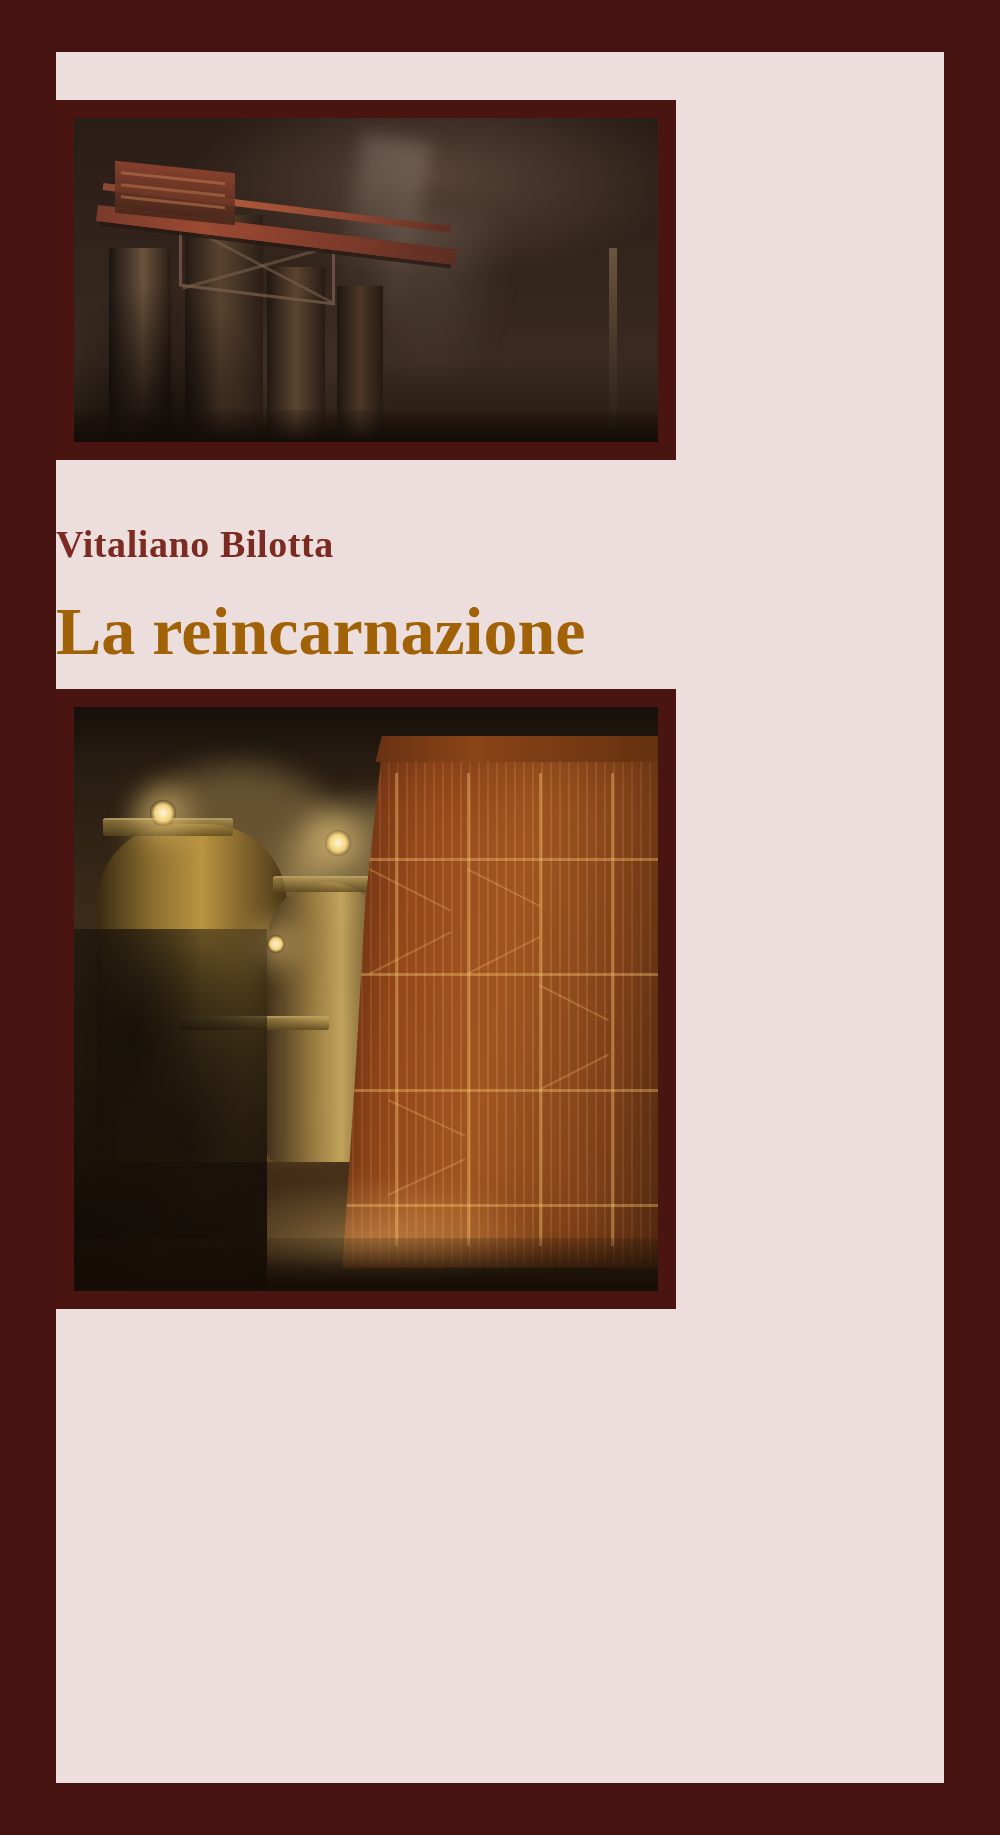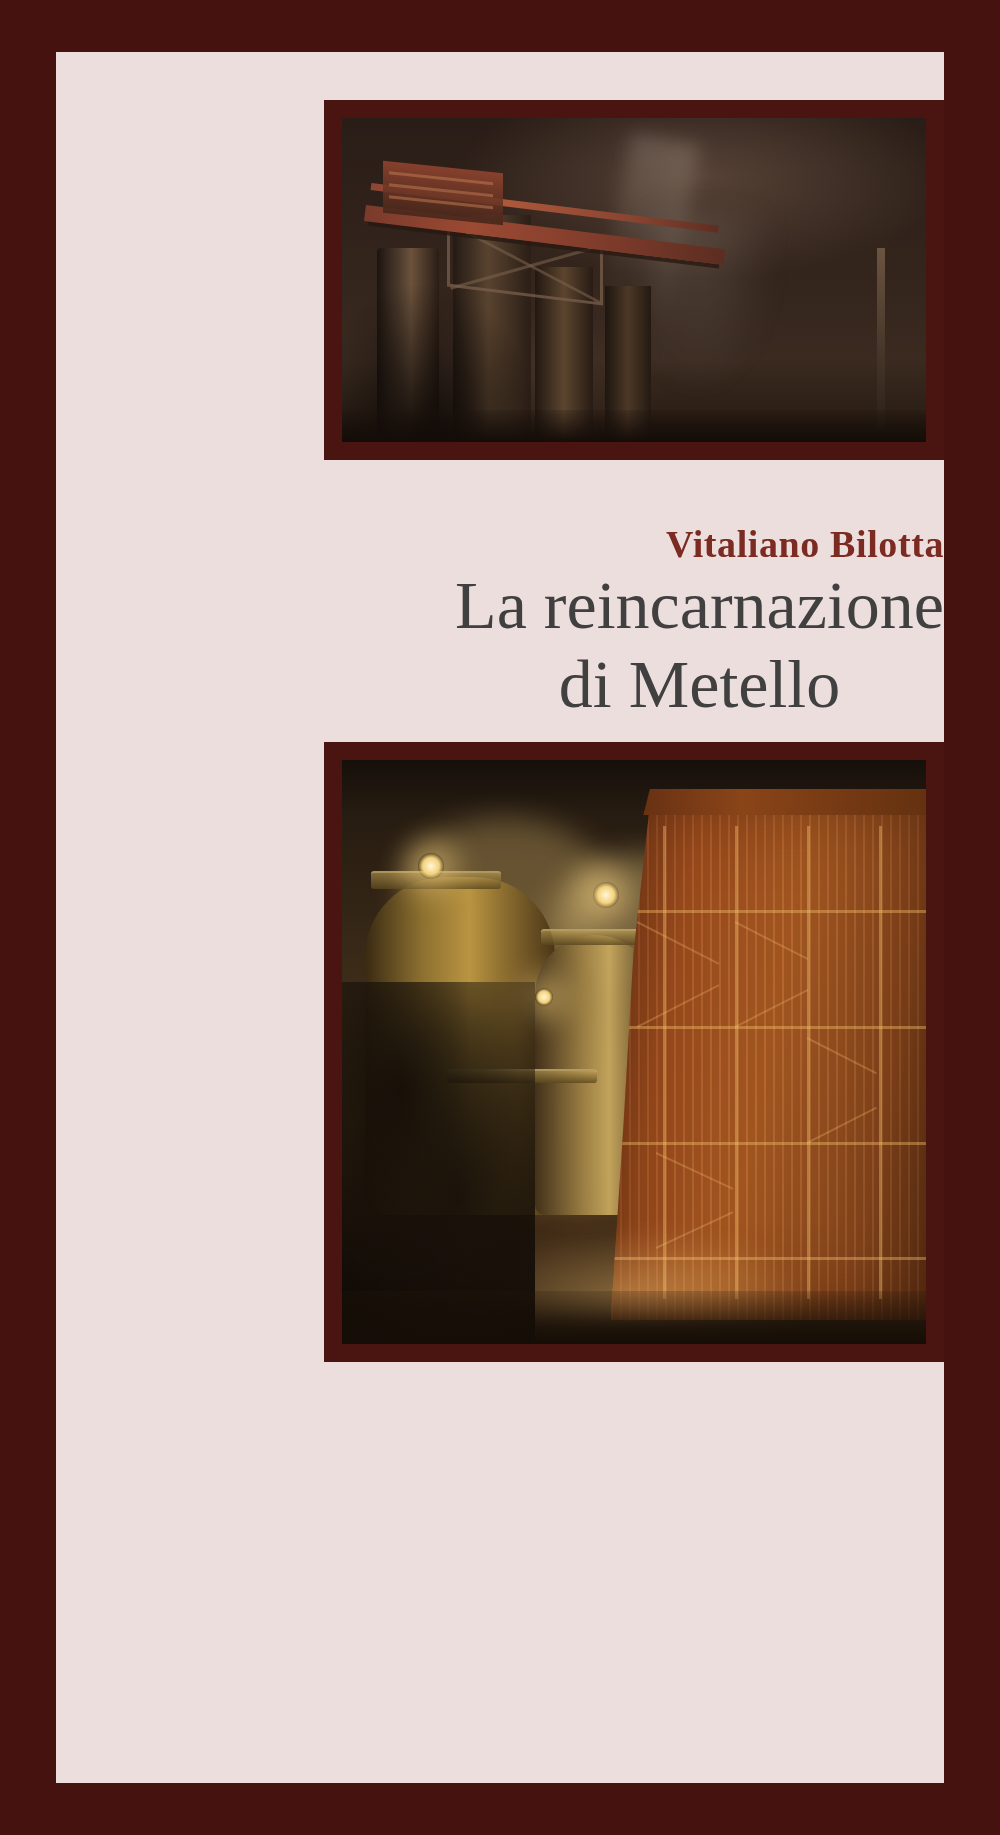--- a/index.html
+++ b/index.html
@@ -24,21 +24,21 @@
   }
 
   .cover-inner {
     position: relative;
     width: 100%;
     height: 100%;
     background: #ecdedc;
     box-sizing: border-box;
     display: flex;
     flex-direction: column;
-    align-items: flex-end;
+    align-items: flex-start;
   }
 
   
   .img-frame {
     background: #4a1410;
     box-sizing: border-box;
   }
   .img-frame.top {
     margin-top: 48px;
     width: 620px;
@@ -173,23 +173,24 @@
   
   .author {
     margin-top: 62px;
     font-size: 38px;
     font-weight: bold;
     color: #7b2b22;
     letter-spacing: 0.6px;
     text-align: center;
   }
   .title {
+    margin-top: 26px;
     font-size: 68px;
-    font-weight: normal;
-    color: #404040;
+    font-weight: bold;
+    color: #a16207;
     line-height: 1.16;
     text-align: center;
     max-width: 700px;
   }
 
   
   .scene-bottom {
     position: absolute;
     inset: 0;
     background: linear-gradient(180deg,#20170f 0%, #3a2a18 35%, #53381c 62%, #2b1d10 100%);
@@ -346,21 +347,20 @@
 
         <div class="mast"></div>
         <div class="darkmass"></div>
         <div class="ground-top"></div>
       </div>
     </div>
 
     <div class="author">Vitaliano Bilotta</div>
     <div class="title">
       <div>La reincarnazione</div>
-      <div>di Metello</div>
     </div>
 
     <div class="img-frame bottom">
       <div class="photo">
         <div class="scene-bottom"></div>
         <div class="ceiling"></div>
 
         <div class="halo halo-a"></div>
         <div class="halo halo-b"></div>
         <div class="halo halo-c"></div>

